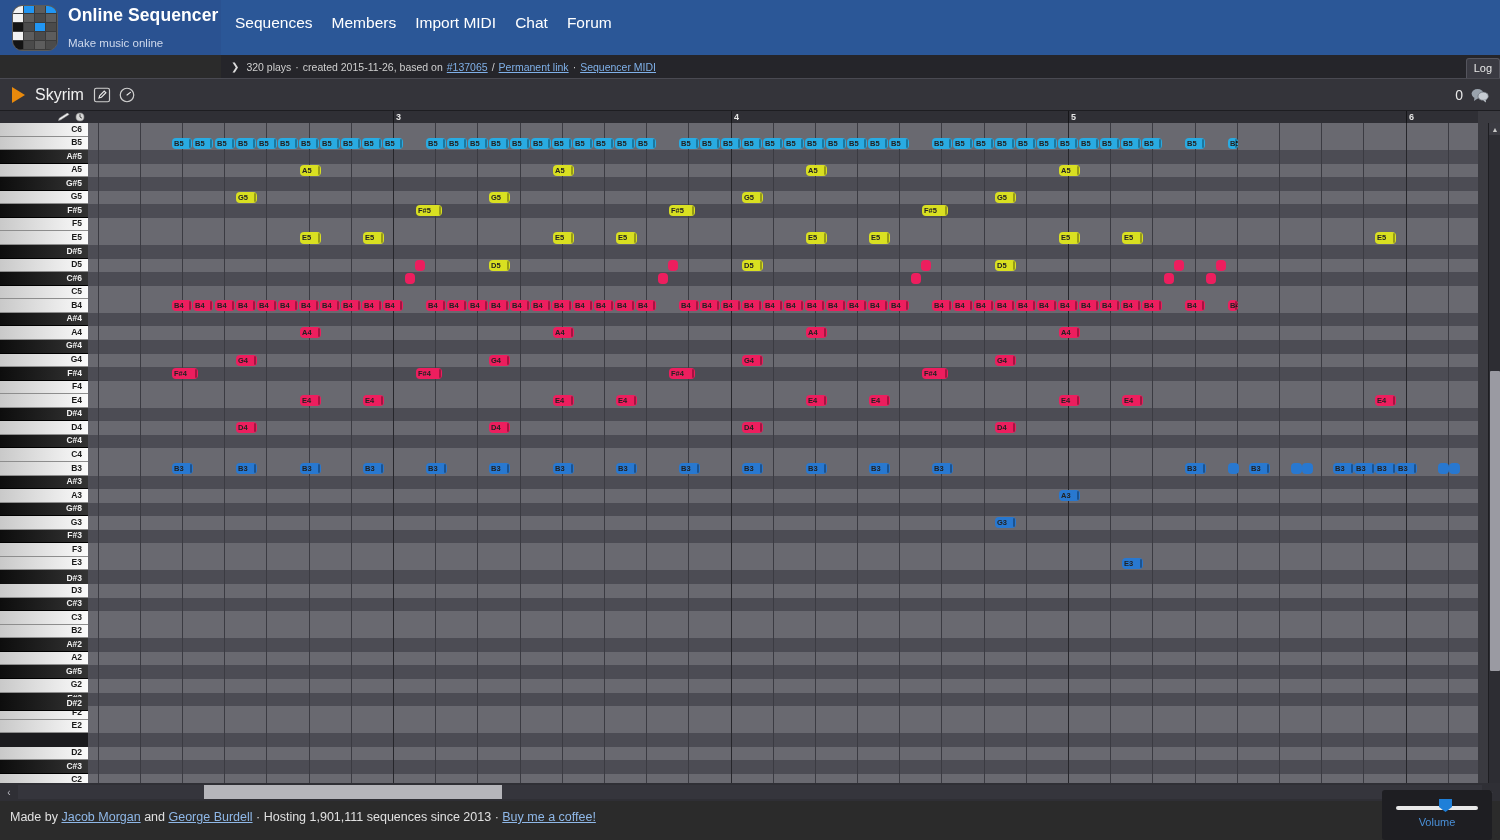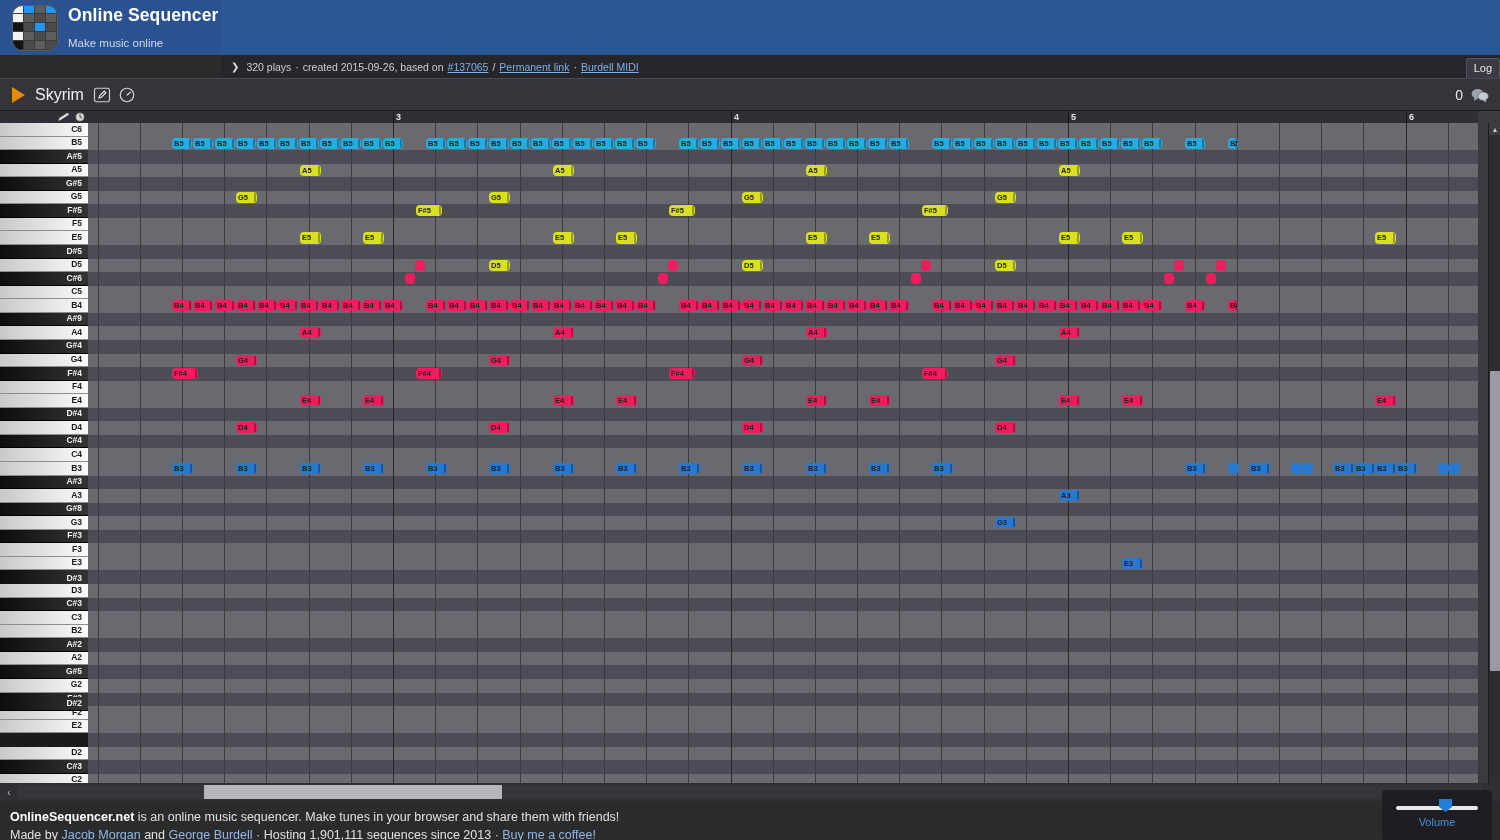--- a/index.html
+++ b/index.html
@@ -141,32 +141,39 @@
       <div class="lk"></div>
         <div class="lg2"></div>
         <div class="lg"></div>
         <div class="lg2"></div>
     </div>
     <div id="brandtext">
       <div id="brandtitle">Online Sequencer</div>
       <div id="brandsub">Make music online</div>
     </div>
   </div>
+  <div id="navlinks">
+    <a href="#">Sequences</a>
+    <a href="#">Members</a>
+    <a href="#">Import MIDI</a>
+    <a href="#">Chat</a>
+    <a href="#">Forum</a>
+  </div>
 </div>
 
 <div id="meta">
   <span id="chev">❯</span>
   <span>320 plays</span>
   <span>·</span>
-  <span>created 2015-09-26, based on</span>
+  <span>created 2015-11-26, based on</span>
   <a href="#">#137065</a>
   <span>/</span>
   <a href="#">Permanent link</a>
   <span>·</span>
-  <a href="#">Burdell MIDI</a>
+  <a href="#">Sequencer MIDI</a>
 </div>
 <div id="loginbtn">Log</div>
 
 <div id="titlebar">
   <div id="playbtn"></div>
   <div id="seqtitle">Skyrim</div>
   <svg class="tbicon" viewBox="0 0 24 24">
     <rect x="2" y="3" width="20" height="18" rx="2.5" fill="none" stroke="#cfcfcf" stroke-width="1.6"></rect>
     <path d="M8 16l1-3.2 6-6 2.2 2.2-6 6z" fill="none" stroke="#e8e8e8" stroke-width="1.5"></path>
   </svg>
@@ -246,21 +253,21 @@
       <div class="key b" style="top: 149.16px; height: 13.56px; line-height: 13.56px;">
         <span>C#6</span>
       </div>
       <div class="key w" style="top: 162.72px; height: 13.56px; line-height: 13.56px;">
         <span>C5</span>
       </div>
       <div class="key w" style="top: 176.28px; height: 13.56px; line-height: 13.56px;">
         <span>B4</span>
       </div>
       <div class="key b" style="top: 189.84px; height: 13.56px; line-height: 13.56px;">
-        <span>A#9</span>
+        <span>A#4</span>
       </div>
       <div class="key w" style="top: 203.4px; height: 13.56px; line-height: 13.56px;">
         <span>A4</span>
       </div>
       <div class="key b" style="top: 216.96px; height: 13.56px; line-height: 13.56px;">
         <span>G#4</span>
       </div>
       <div class="key w" style="top: 230.52px; height: 13.56px; line-height: 13.56px;">
         <span>G4</span>
       </div>
@@ -678,23 +685,20 @@
 <div id="hscrollbar">
   <div id="hsleft">‹</div>
   <div id="hstrack">
     <div id="hsthumb" style="left: 186px; width: 298px;"></div>
   </div>
   <div id="hsright">›</div>
 </div>
 
 <div id="footer">
   <div>
-    <b>OnlineSequencer.net</b><span> is an online music sequencer. Make tunes in your browser and share them with friends!</span>
-  </div>
-  <div>
     <span>Made by</span>
     <a href="#">Jacob Morgan</a>
     <span>and</span>
     <a href="#">George Burdell</a>
     <span>· Hosting 1,901,111 sequences since 2013 ·</span>
     <a href="#">Buy me a coffee!</a>
   </div>
 </div>
 
 <div id="volpanel">

